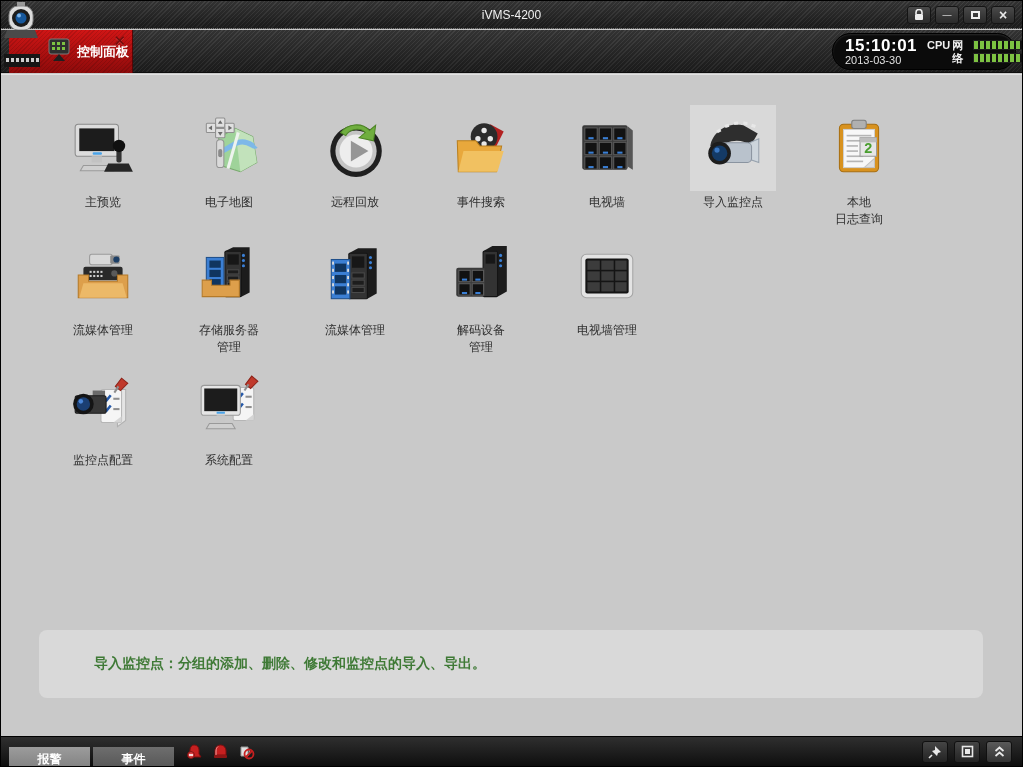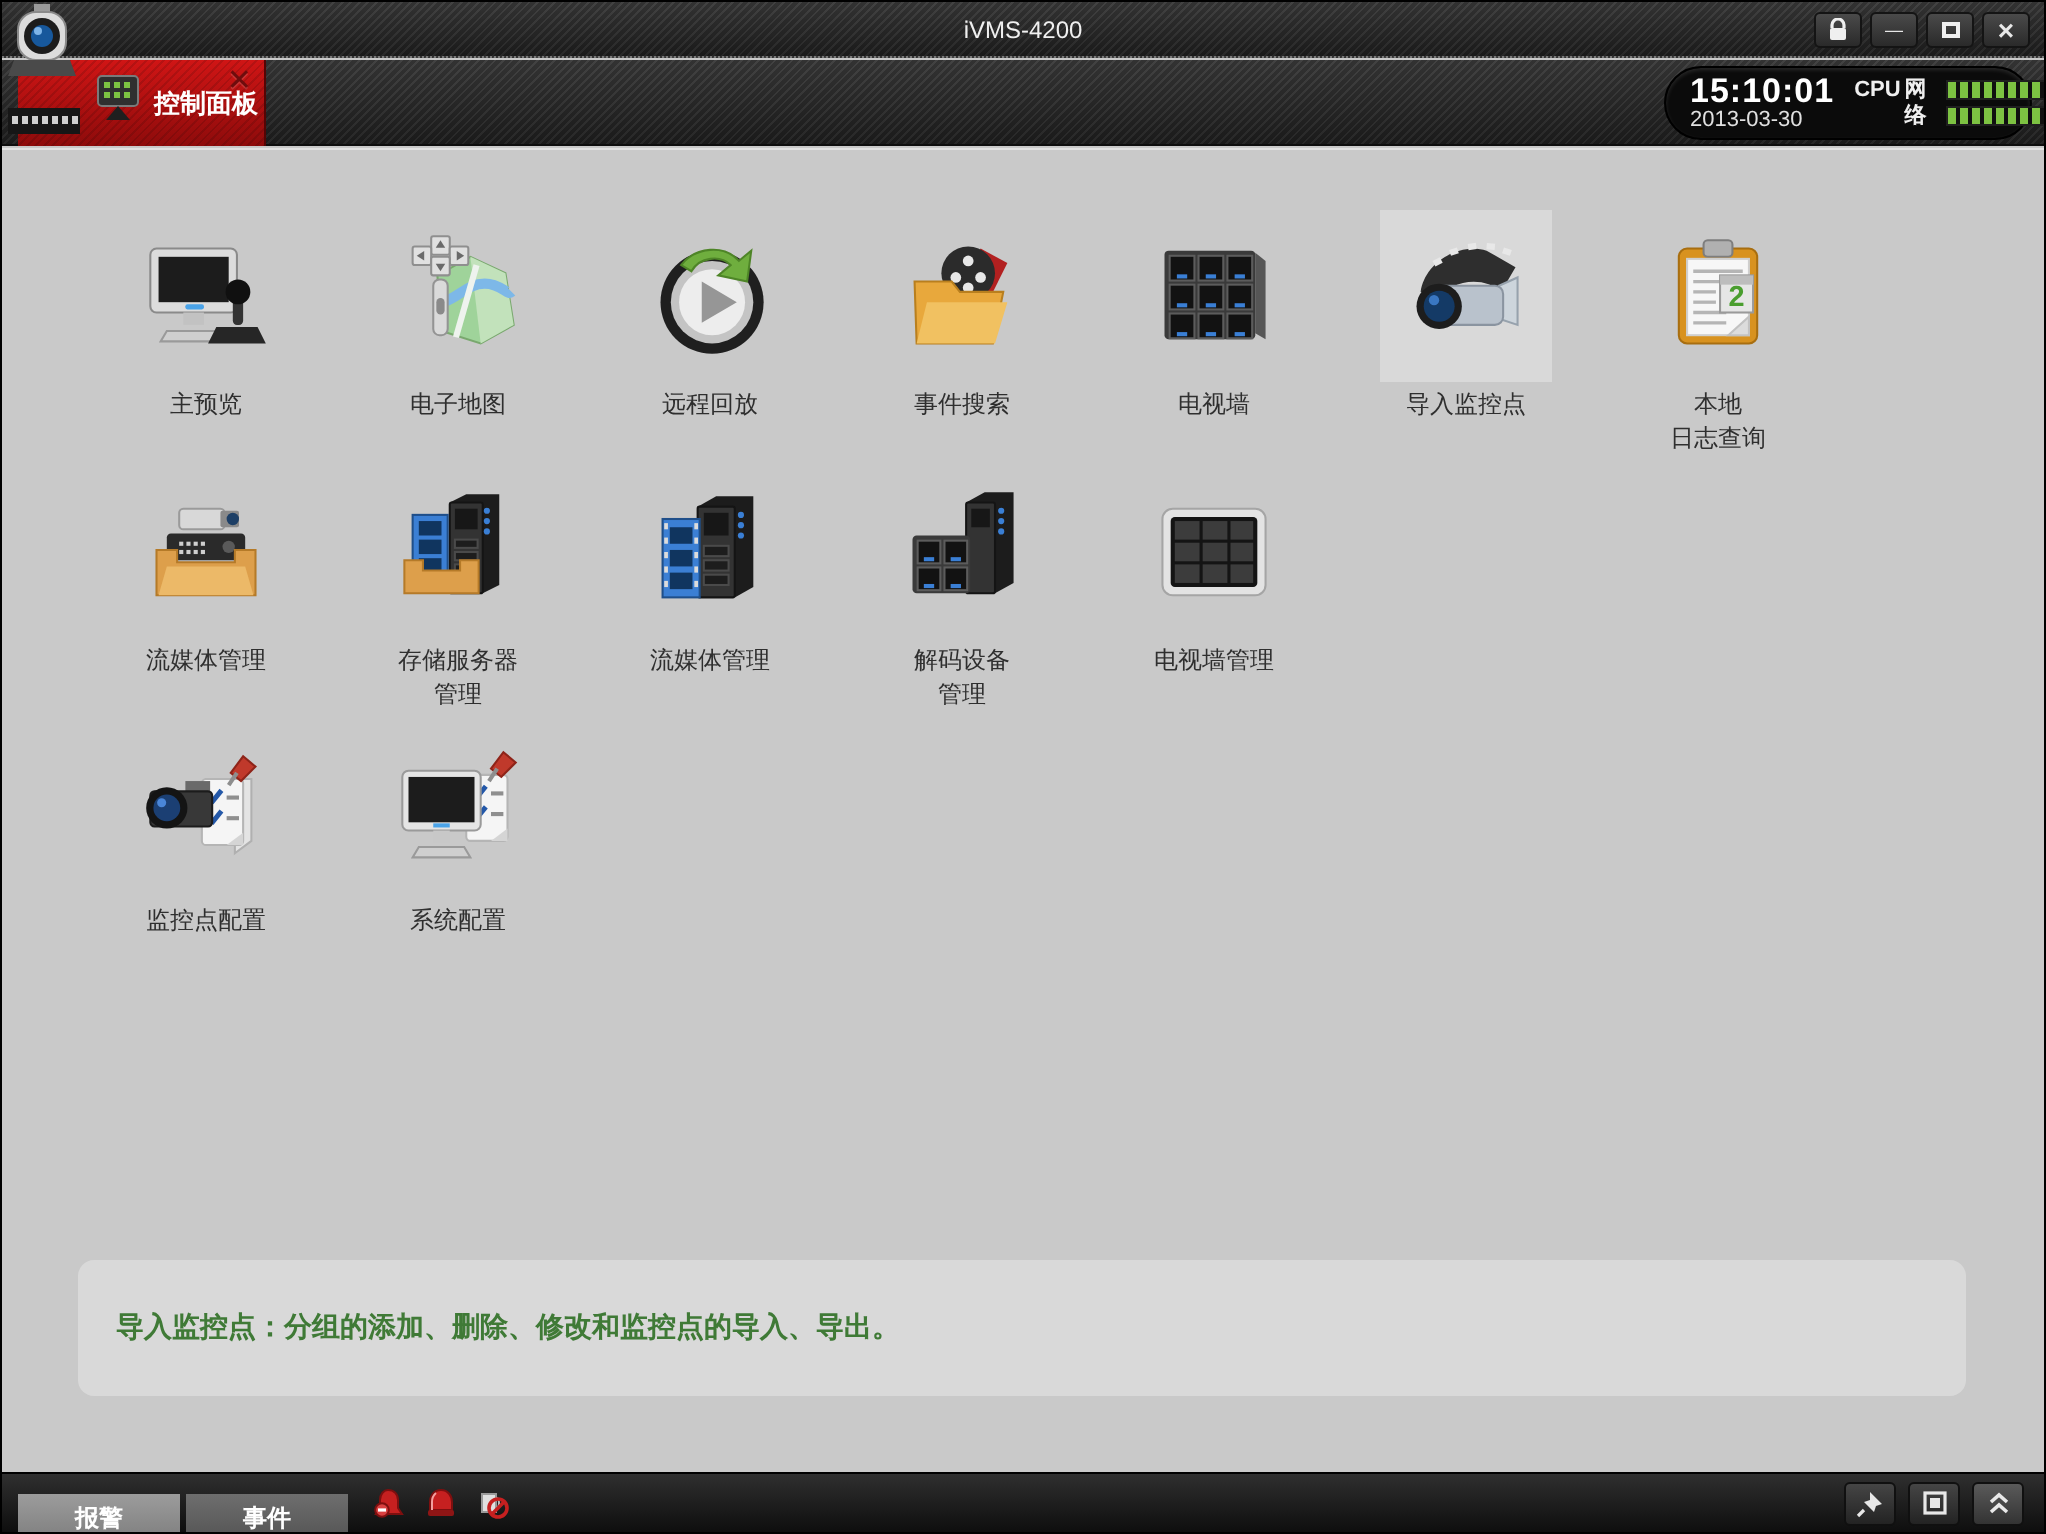--- a/index.html
+++ b/index.html
@@ -75,21 +75,21 @@
   #main { position:absolute; left:0; top:73px; width:100%; height:664px; background:#c9c9c9; border-top:1px solid #e2e2e2; }
   .module-row { position:absolute; left:39px; display:flex; }
   #row-1 { top:30px; } #row-2 { top:158px; } #row-3 { top:288px; }
   .module { width:126px; display:flex; flex-direction:column; align-items:center; cursor:pointer; }
   .icon-wrap { width:86px; height:86px; display:flex; align-items:center; justify-content:center; }
   .module.selected .icon-wrap { background:#d9d9d9; }
   .module-label { margin-top:3px; color:#2f2f2f; font-size:12px; line-height:17px; text-align:center; }
   
   #desc-panel {
     position:absolute; left:38px; top:555px; width:944px; height:68px;
-    background:#d9d9d9; border-radius:8px; display:flex; align-items:center;
+    background:#d9d9d9; border-radius:8px; display:flex; align-items:center;padding-left:36px;
   }
   #desc-text { margin-left:19px; color:#3f7a36; font-size:14px; font-weight:bold; }
   
   #bottombar {
     position:absolute; left:0; bottom:0; width:100%; height:30px;
     background:linear-gradient(180deg,#2f2f2f,#0e0e0e);
     border-top:1px solid #000;
     display:flex; align-items:center; padding:0 8px;
   }
   .status-tab {

